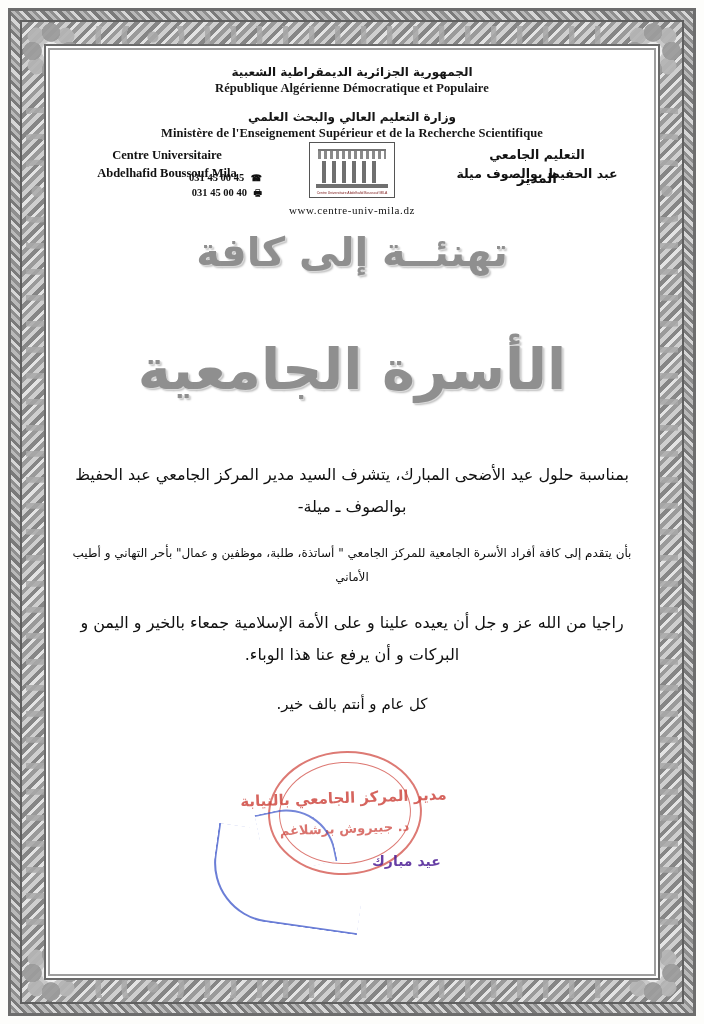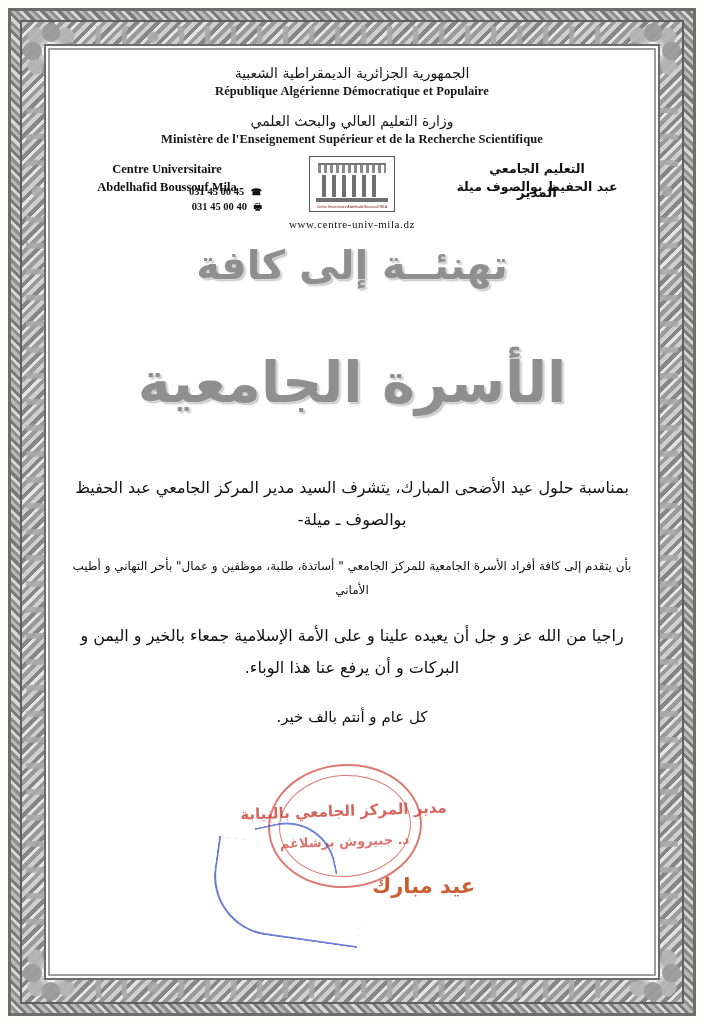--- a/index.html
+++ b/index.html
@@ -97,38 +97,37 @@
 
   .hdr-line {
     text-align: center;
     line-height: 1.35;
   }
   .ar {
     direction: rtl;
     font-family: "DejaVu Sans", sans-serif;
   }
   .hdr-ar {
-    font-size: 14px;
-    font-weight: normal;
+    font-size: 12px;
+    font-weight: bold;
     color: #151515;
   }
   .hdr-fr {
     font-family: "Liberation Serif", serif;
     font-size: 12.5px;
     font-weight: bold;
     color: #151515;
     letter-spacing: .1px;
   }
   .hdr-gap { height: 12px; }
 
   .org-row {
     display: flex;
     justify-content: space-between;
     align-items: flex-start;
-    margin-top: 8px;
   }
   .org-left {
     font-family: "Liberation Serif", serif;
     font-size: 12.5px;
     font-weight: bold;
     line-height: 1.45;
     text-align: center;
     padding-top: 4px;
     width: 190px;
   }
@@ -281,25 +280,25 @@
     font-family: "DejaVu Sans", sans-serif;
     font-size: 15px;
     font-weight: bold;
     opacity: .85;
     transform: rotate(-2deg);
   }
   .stamp-text .l2 { font-size: 13px; margin-top: 14px; opacity: .9; }
   .eid-red {
     position: absolute;
     left: 300px;
-    top: 124px;
-    direction: rtl;
-    color: #c2410c;
-    font-family: "DejaVu Sans", sans-serif;
-    font-size: 21px;
+    top: 116px;
+    direction: rtl;
+    color: #4c1d95;
+    font-family: "DejaVu Sans", sans-serif;
+    font-size: 14px;
     font-weight: bold;
     opacity: .85;
   }
   .squiggle {
     position: absolute;
     left: 140px;
     top: 96px;
     width: 150px;
     height: 90px;
     border-left: 2px solid #3a53c9;

